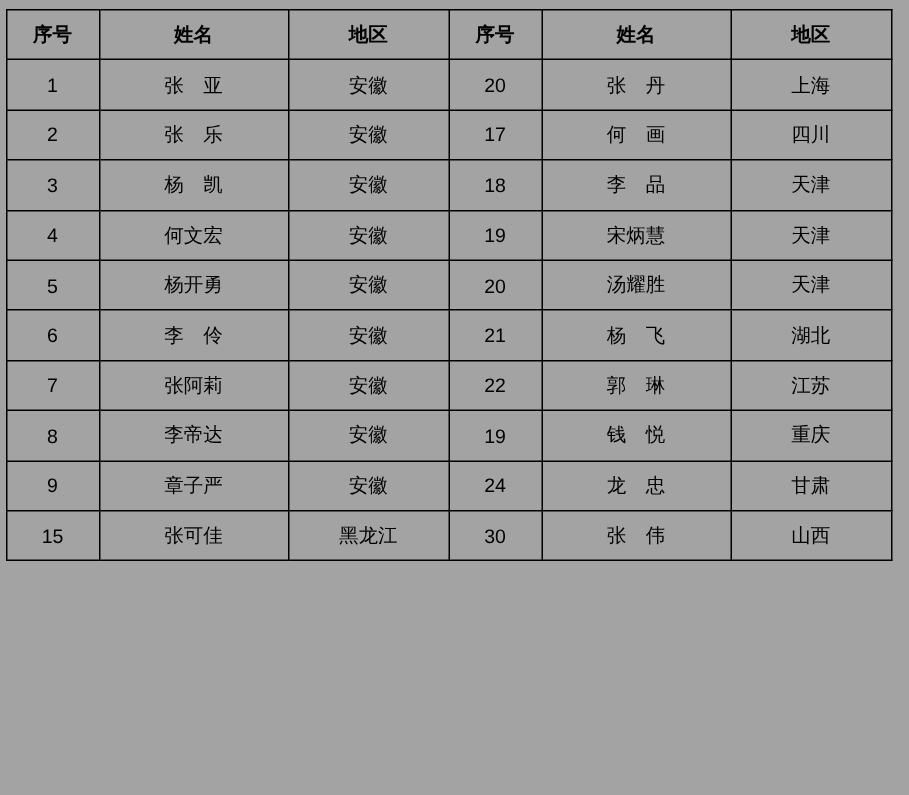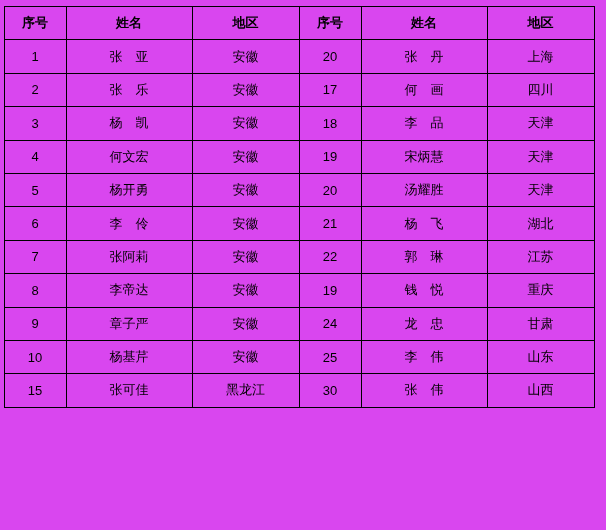--- a/index.html
+++ b/index.html
@@ -11,21 +11,21 @@
     width: 606px;
     height: 530px;
     font-family: "Liberation Sans", sans-serif;
     overflow: hidden;
   }
   .sheet {
     width: 606px;
     height: 530px;
     box-sizing: border-box;
     padding: 6px 8px 6px 0;
-    background: #d946ef;
+    background: #a3a3a3;
   }
   table.name-table {
     border-collapse: collapse;
     table-layout: fixed;
     width: 590px;
     margin: 0 auto;
   }
   table.name-table td, table.name-table th {
     border: 1px solid #000000;
     text-align: center;
@@ -140,28 +140,20 @@
       </tr>
       <tr>
         <td>9</td>
         <td>章子严</td>
         <td>安徽</td>
         <td>24</td>
         <td>龙　忠</td>
         <td>甘肃</td>
       </tr>
       <tr>
-        <td>10</td>
-        <td>杨基芹</td>
-        <td>安徽</td>
-        <td>25</td>
-        <td>李　伟</td>
-        <td>山东</td>
-      </tr>
-      <tr>
         <td>15</td>
         <td>张可佳</td>
         <td>黑龙江</td>
         <td>30</td>
         <td>张　伟</td>
         <td>山西</td>
       </tr>
     </tbody>
   </table>
 </div>

